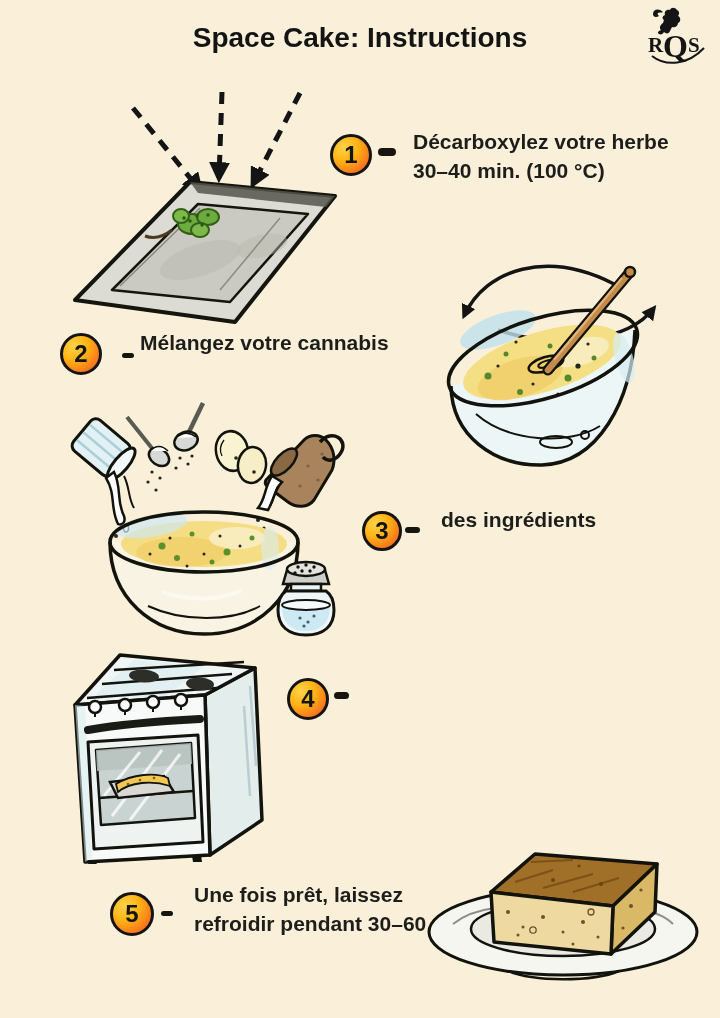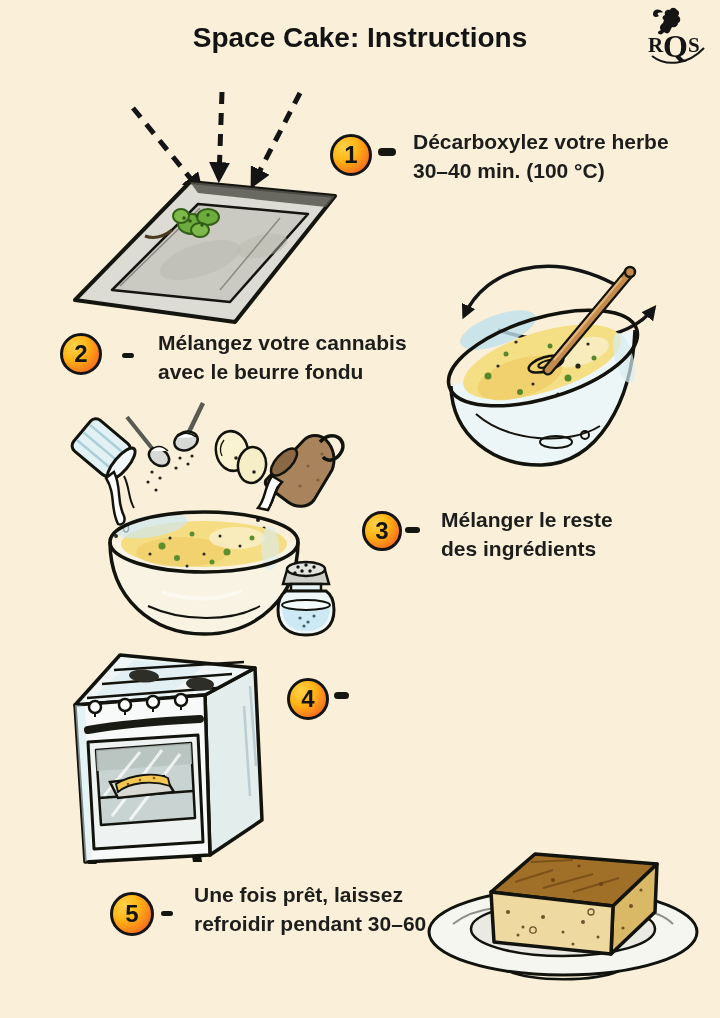--- a/index.html
+++ b/index.html
@@ -86,23 +86,22 @@
   <div class="dash" style="left:378px; top:148px; width:18px; height:8px;"></div>
   <div class="stept" style="left:413px; top:127px;">
     <div>Décarboxylez votre herbe</div>
     <div>30–40 min. (100 °C)</div>
   </div>
 
   <div class="badge" style="left:60px; top:333px;">
     <span>2</span>
   </div>
   <div class="dash" style="left:122px; top:353px; width:12px; height:5px;"></div>
-  <div class="stept" style="left:158px; top:328px;">
+  <div class="stept" style="left:140px; top:328px;">
     <div>Mélangez votre cannabis</div>
-    <div>avec le beurre fondu</div>
   </div>
 
   <svg class="illus" style="left:428px; top:246px;" width="245" height="222" viewBox="0 0 245 222">
     <g stroke="#141414" stroke-width="3.5" fill="none">
       <path d="M186,38 C120,4 58,22 36,70" marker-end="url(#ah)"></path>
       <path d="M70,84 C130,104 200,96 226,62" marker-end="url(#ah)"></path>
     </g>
     <path d="M23,140 C24,190 66,220 114,219 C170,217 204,156 207,84" fill="#EDF6F7" stroke="#13130D" stroke-width="3.5"></path>
     <ellipse cx="114" cy="116" rx="82" ry="30" fill="#F5DF85" transform="rotate(-17 114 116)"></ellipse>
     <ellipse cx="92" cy="132" rx="44" ry="19" fill="#F0CF69" opacity="0.85" transform="rotate(-17 92 132)"></ellipse>
@@ -236,21 +235,20 @@
           <circle cx="252" cy="230" r="1.6"></circle>
       </g>
     </g>
   </svg>
 
   <div class="badge" style="left:362px; top:511px; width:40px; height:40px;">
     <span>3</span>
   </div>
   <div class="dash" style="left:405px; top:527px; width:15px; height:6px;"></div>
   <div class="stept" style="left:441px; top:505px;">
-    <div>Mélanger le reste</div>
     <div>des ingrédients</div>
   </div>
 
   <svg class="illus" style="left:52px; top:646px;" width="235" height="218" viewBox="0 0 235 218">
     <polygon points="153,49 203,22 210,174 158,209" fill="#E3EDEC" stroke="#13130D" stroke-width="3.5" stroke-linejoin="round"></polygon>
     <path d="M198,40 L204,120 M192,60 L198,150" stroke="#B9CDD2" stroke-width="2.5"></path>
     <polygon points="23,59 68,9 203,22 153,49" fill="#F0F6F5" stroke="#13130D" stroke-width="3.5" stroke-linejoin="round"></polygon>
     <polygon points="42,50 82,14 152,20 112,52" fill="#D9ECF1" opacity="0.6"></polygon>
     <g>
       <path d="M35,52 L165,42 M50,38 L180,28 M62,24 L192,16" stroke="#13130D" stroke-width="2.5"></path>

